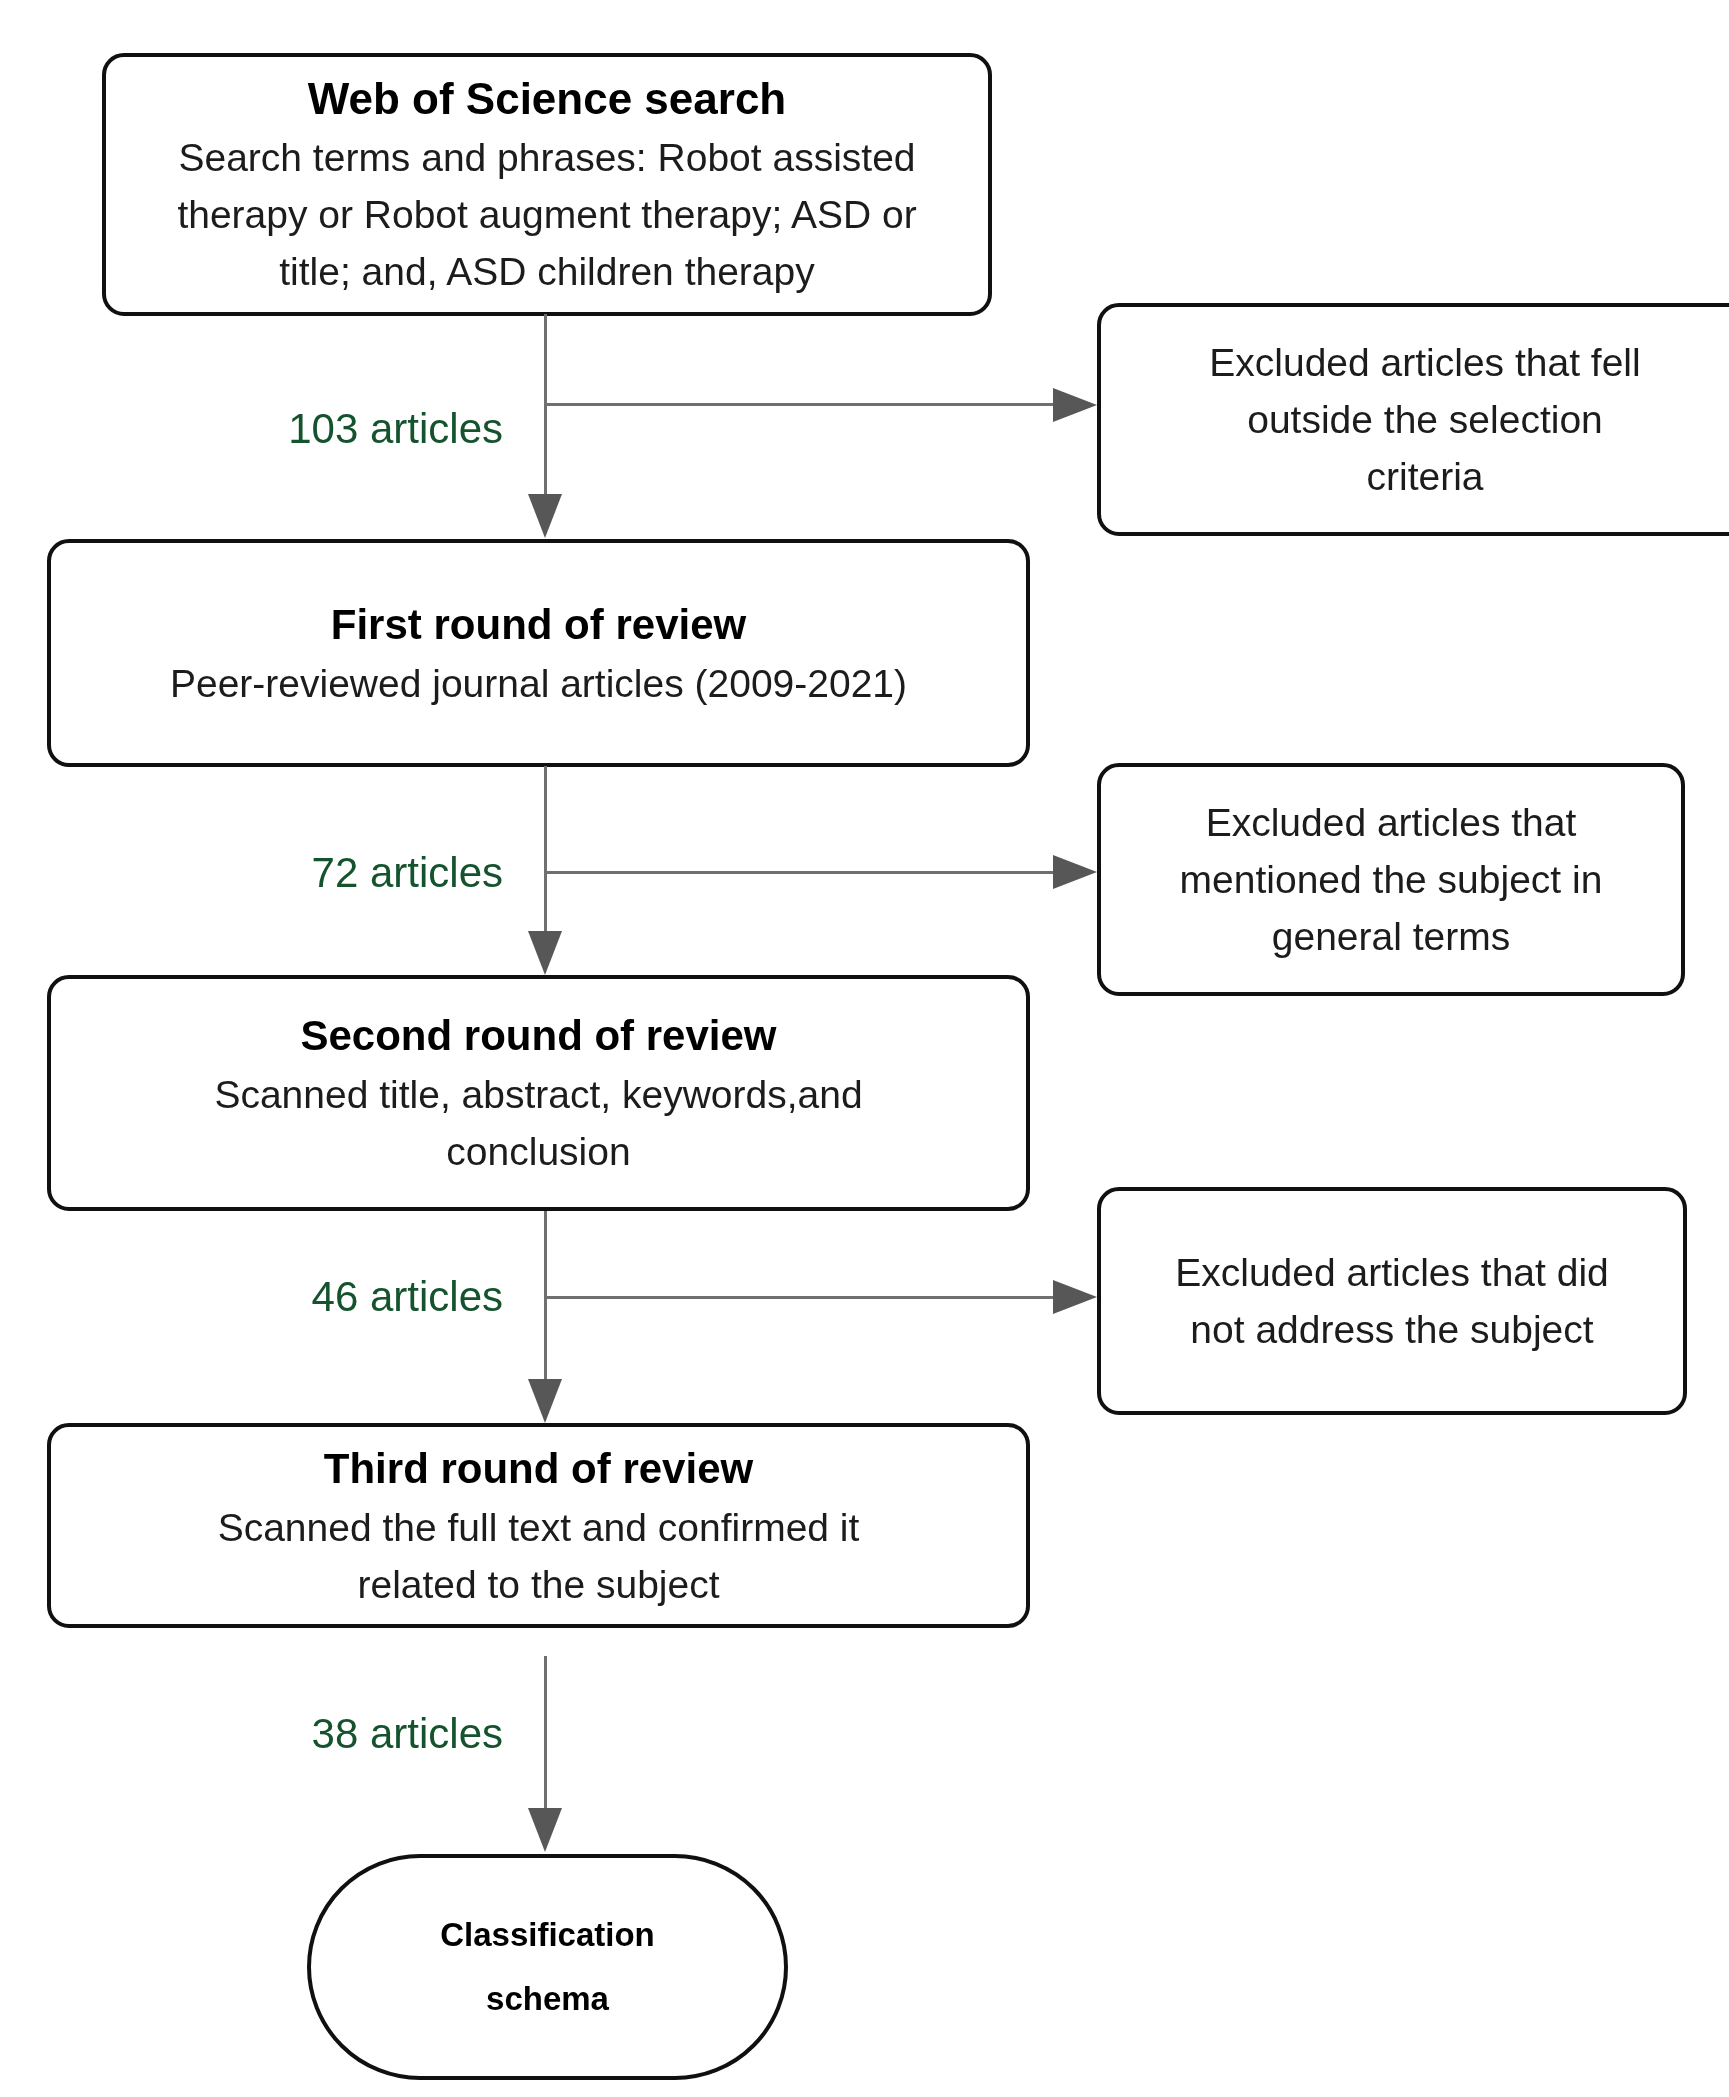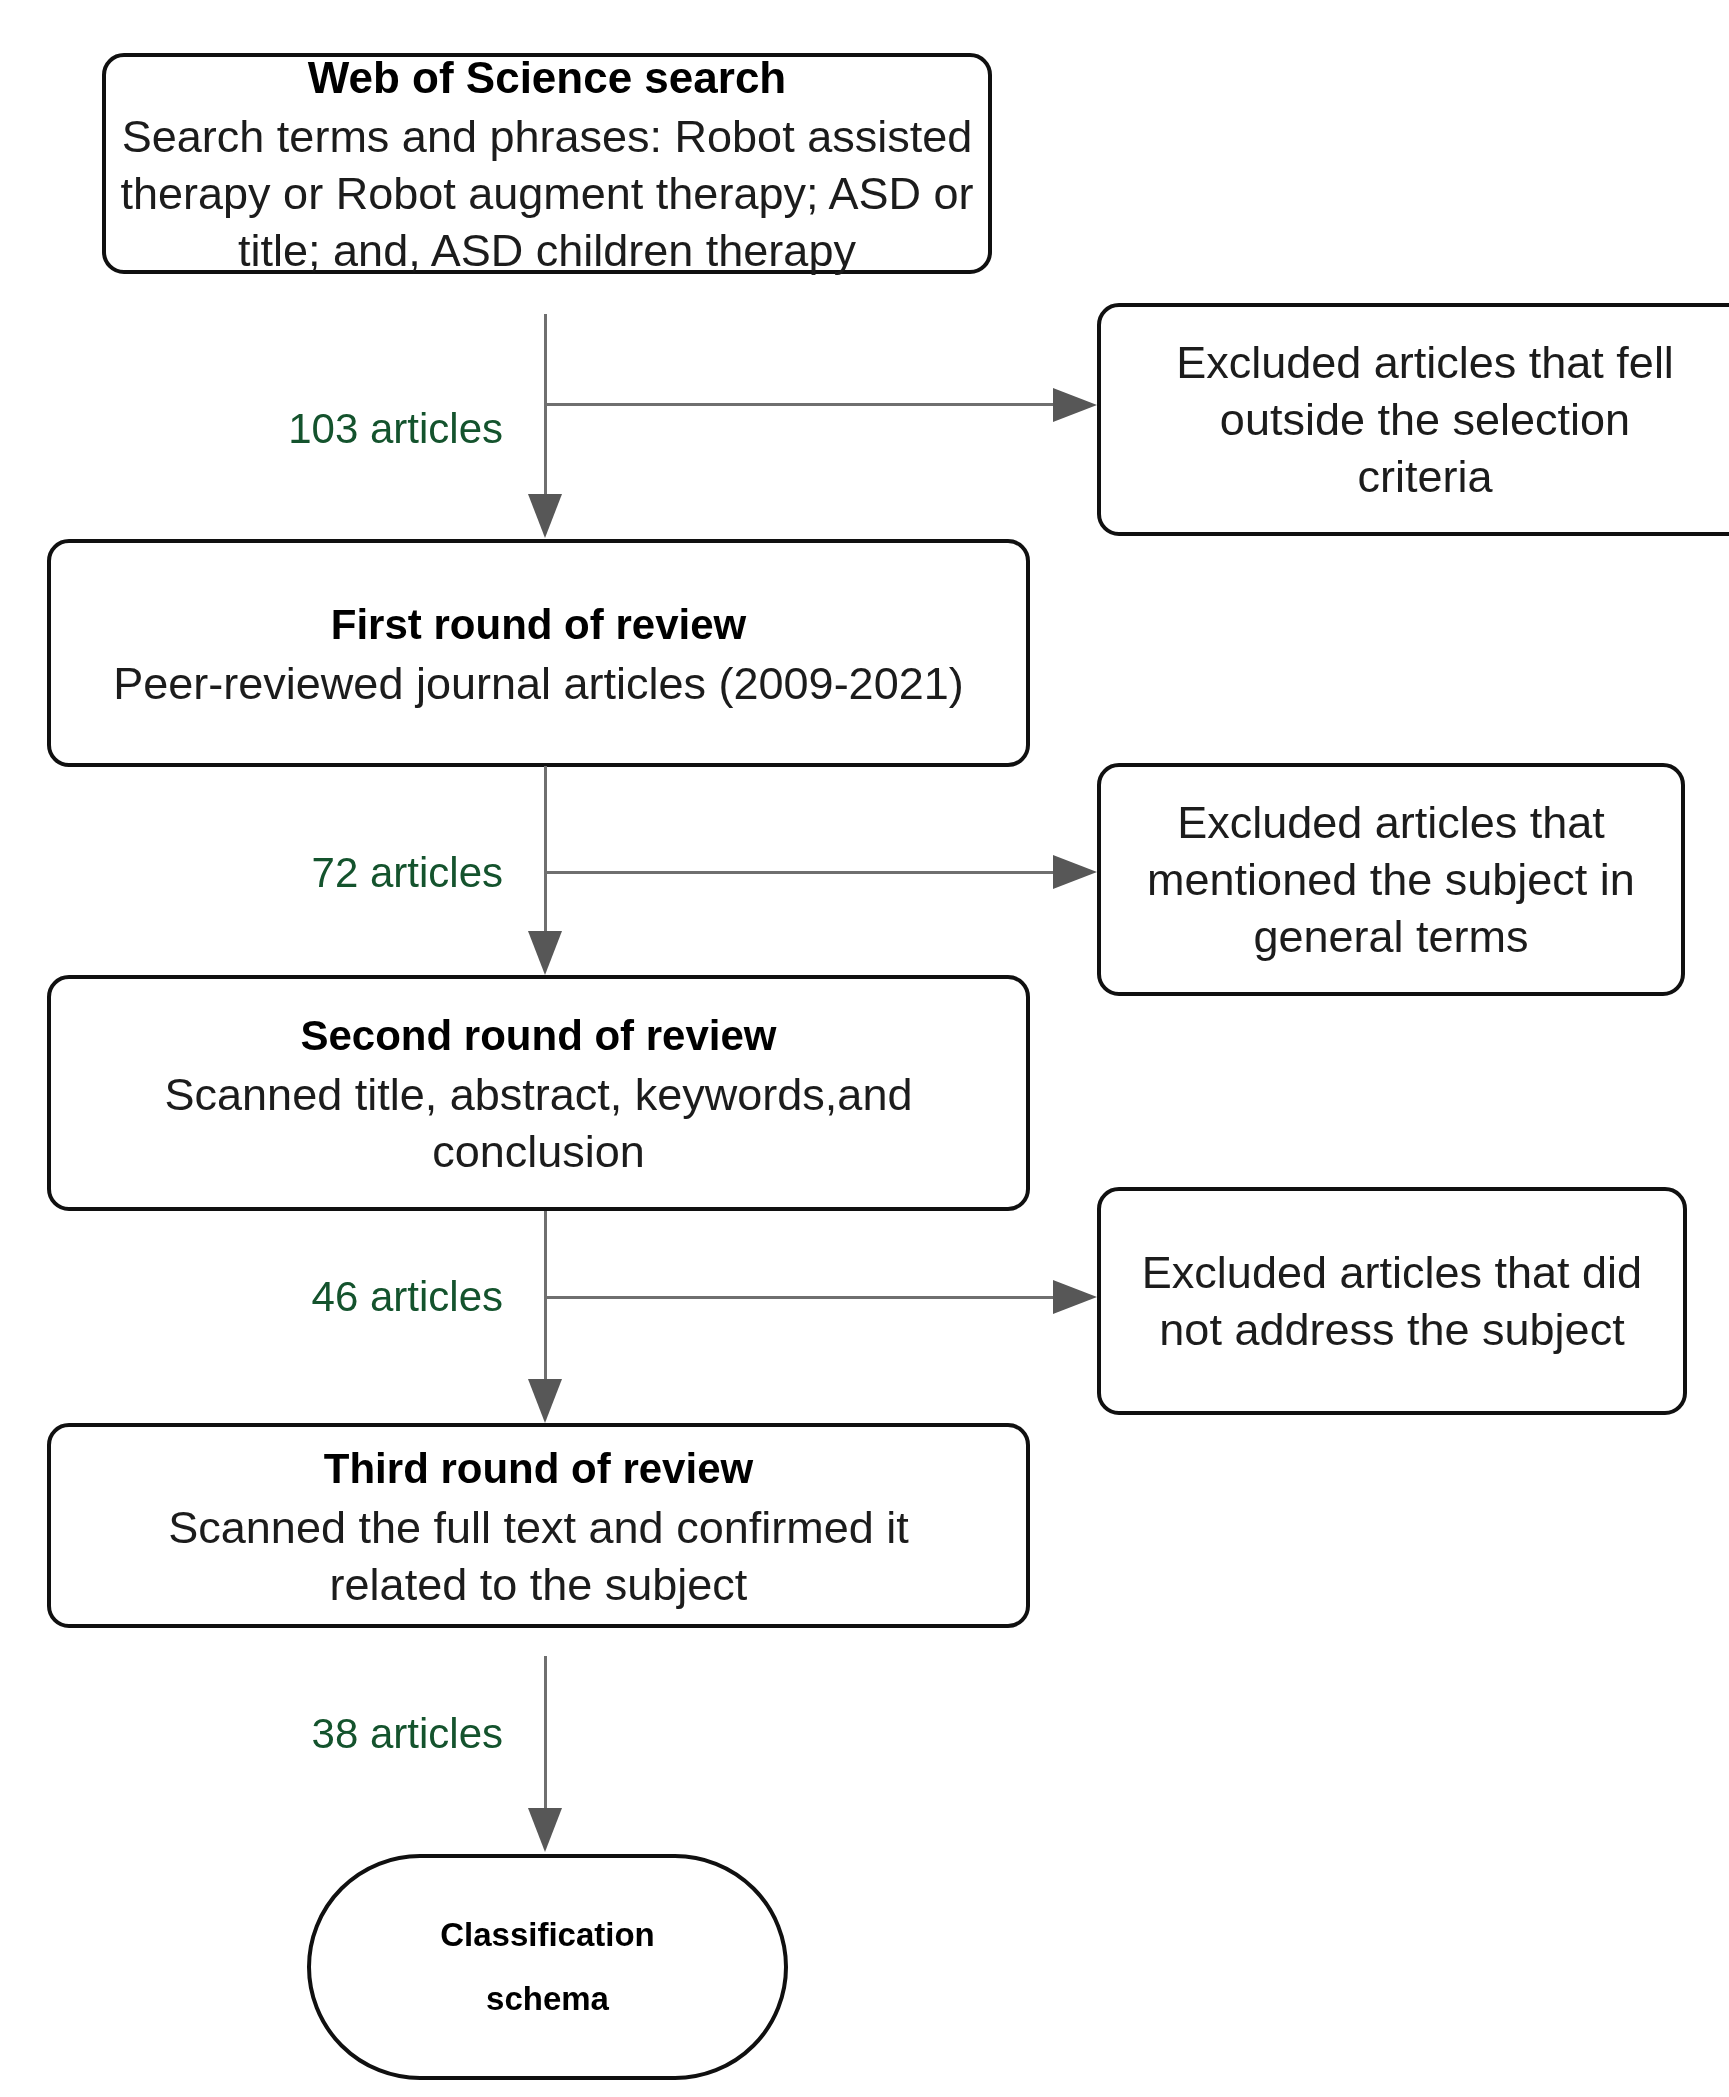--- a/index.html
+++ b/index.html
@@ -27,21 +27,21 @@
   }
   .node-title {
     font-weight: bold;
     font-size: 42px;
     line-height: 60px;
     color: #000000;
     white-space: nowrap;
   }
   .node-title.big { font-size: 44px; }
   .node-line {
-    font-size: 45px;
+    font-size: 39px;
     line-height: 57px;
     white-space: nowrap;
   }
   .terminal {
     border-radius: 118px;
   }
   .terminal .node-title {
     font-size: 33px;
     line-height: 64px;
   }
@@ -67,21 +67,21 @@
     text-align: right;
     color: #14532d;
     white-space: nowrap;
   }
 </style>
 </head>
 <body>
 
 <div class="canvas">
 
-  <div class="node" style="left:102px; top:53px; width:890px; height:221px;text-align:right;">
+  <div class="node" style="left:102px; top:53px; width:890px; height:263px;text-align:right;">
     <div class="node-title big">Web of Science search</div>
     <div class="node-line">Search terms and phrases: Robot assisted</div>
     <div class="node-line">therapy or Robot augment therapy; ASD or</div>
     <div class="node-line">title; and, ASD children therapy</div>
   </div>
 
   <div class="vline" style="left:544px; top:314px; height:182px;"></div>
   <div class="arrow-down" style="left:528px; top:494px;"></div>
 
   <div class="hline" style="left:546px; top:403px; width:508px;"></div>

